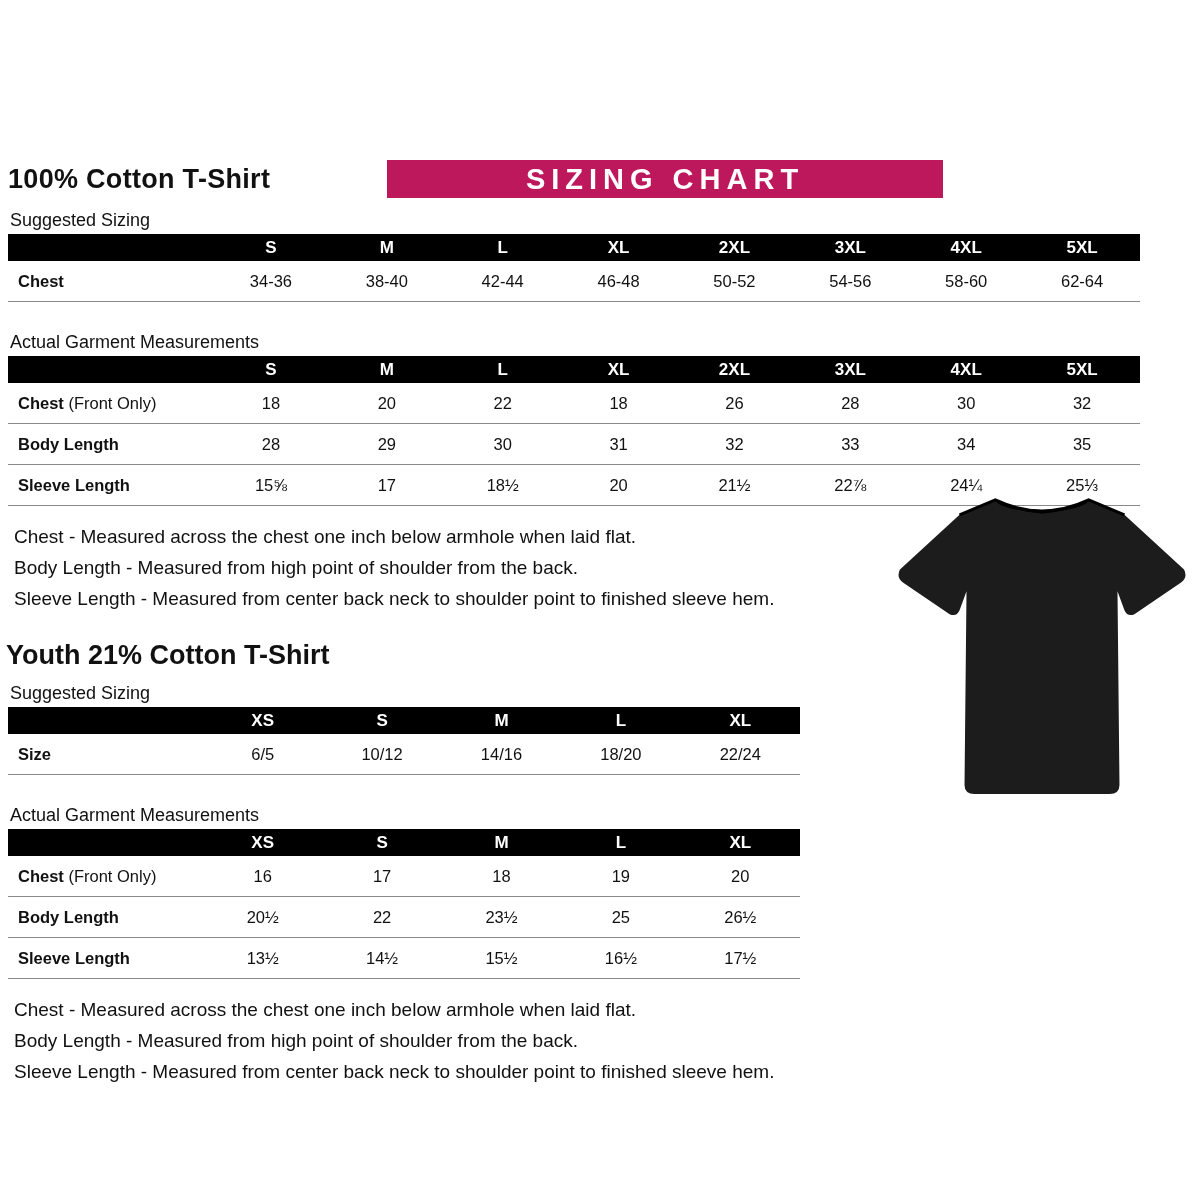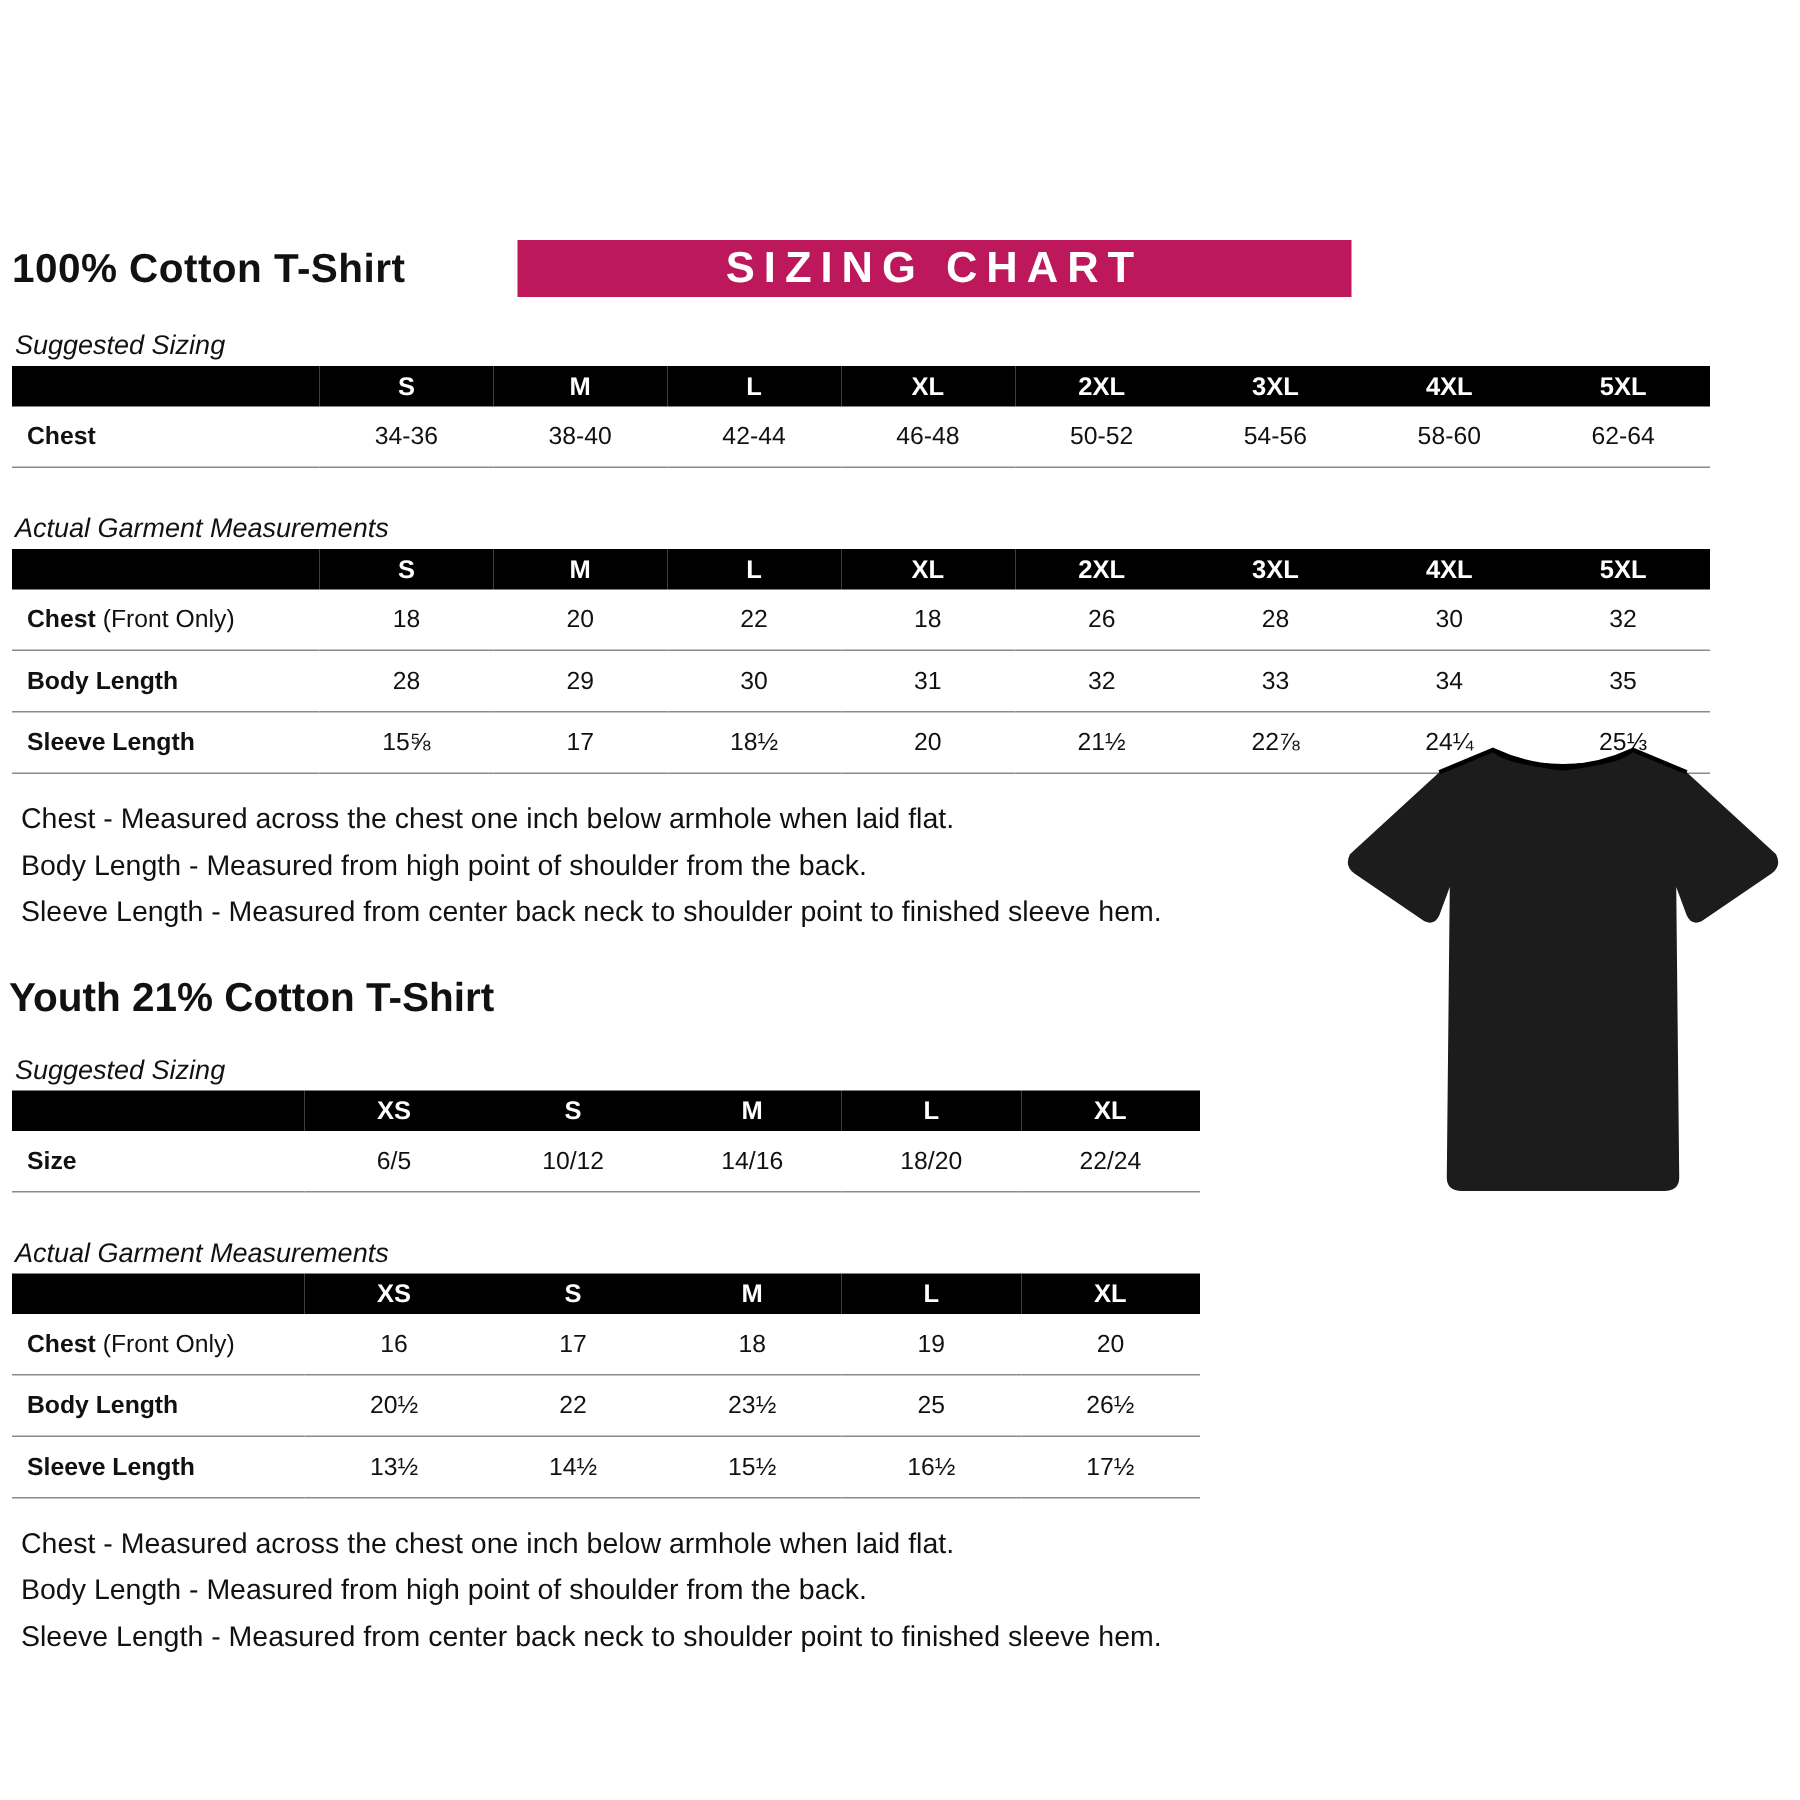--- a/index.html
+++ b/index.html
@@ -4,29 +4,29 @@
 <style>
   html,body{margin:0;padding:0;background:#fff;}
   body{
     width:1200px;height:1200px;position:relative;overflow:hidden;
     font-family:"Liberation Sans","DejaVu Sans",sans-serif;color:#111;
   }
   .page{position:relative;width:1200px;height:1200px;}
   .content{position:absolute;left:8px;top:160px;width:1140px;}
 
   
-  .title-row{display:flex;align-items:center;margin-bottom:10px;}
+  .title-row{display:flex;align-items:center;margin-bottom:10px;gap:42px;}
   .main-title{font-size:27px;font-weight:bold;margin:0;width:337px;letter-spacing:.3px;}
   .sizing-chart-box{
     background:#be185d;color:#fff;width:556px;height:38px;
     display:flex;align-items:center;justify-content:center;
     font-size:29px;font-weight:bold;letter-spacing:6px;
   }
 
-  .section-label{font-size:18px;margin:22px 0 3px 2px;font-style:italic;}
+  .section-label{font-size:18px;margin:12px 0 3px 2px;}
   .section-label.mt{margin-top:30px;}
 
   
   table{border-collapse:collapse;table-layout:fixed;}
   table.adult-table{width:1132px;}
   table.youth-table{width:792px;}
   table.adult-table .label-col{width:205px;}
   table.youth-table .label-col{width:195px;}
   thead th{
     background:#000;color:#fff;font-weight:bold;font-size:17px;

